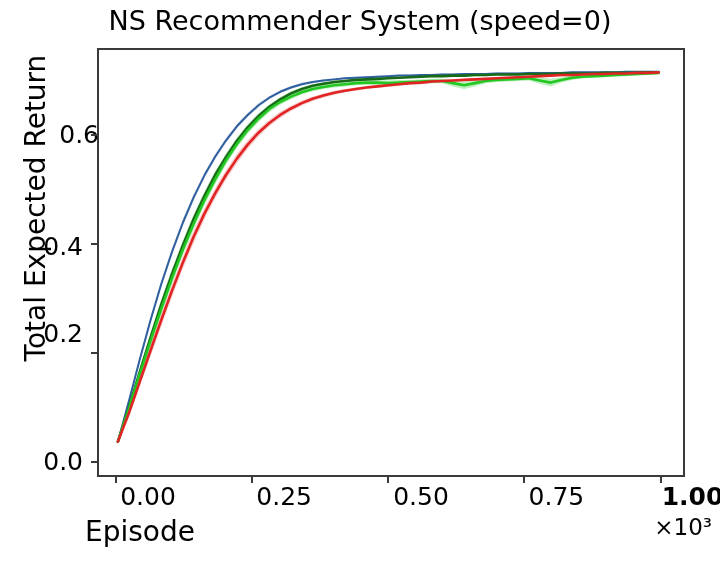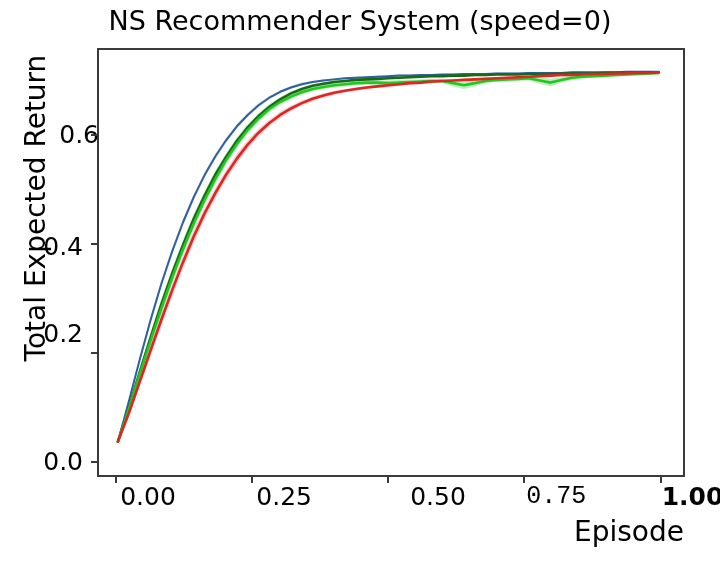--- a/index.html
+++ b/index.html
@@ -26,21 +26,21 @@
     white-space:nowrap;
   }
   .ytick-mark{position:absolute;width:6px;height:2px;background:#3a3a3a;}
   
   .xtick-label{
     position:absolute;top:484px;text-align:center;font-size:25px;line-height:25px;
     white-space:nowrap;transform:translateX(-50%);margin-left:32px;
   }
   .xtick-mark{position:absolute;width:2px;height:6px;background:#3a3a3a;}
   #x-axis-label{
-    position:absolute;left:96px;top:516px;width:588px;text-align:right;
+    position:absolute;left:85px;top:516px;width:588px;text-align:left;
     font-size:28px;line-height:32px;white-space:nowrap;
   }
   #x-offset-text{
     position:absolute;left:0;top:514px;width:712px;text-align:right;
     font-size:23px;line-height:26px;white-space:nowrap;
   }
 </style>
 </head>
 <body>
 
@@ -73,24 +73,25 @@
       <div class="ytick-label" style="top: 234px; right: 637px;">0.4</div>
       <div class="ytick-mark" style="left: 91px; top: 243.138px;"></div>
       <div class="ytick-label" style="top: 122.323px; right: 621px;">0.6</div>
       <div class="ytick-mark" style="left: 91px; top: 134.323px;"></div>
     </div>
   <div id="x-axis-ticks">
       <div class="xtick-label" style="left: 116.056px;">0.00</div>
       <div class="xtick-mark" style="left: 115.056px; top: 477px;"></div>
       <div class="xtick-label" style="left: 252.167px;">0.25</div>
       <div class="xtick-mark" style="left: 251.167px; top: 477px;"></div>
-      <div class="xtick-label" style="left: 406px;">0.50</div>
+      <div class="xtick-label" style="left: 389px;">0.50</div>
       <div class="xtick-mark" style="left: 387.278px; top: 477px;"></div>
-      <div class="xtick-label" style="left: 524.389px; font-family: Liberation Mono, monospace;">0.75</div>
+      <div class="xtick-label" style="left: 524.389px;">0.75</div>
       <div class="xtick-mark" style="left: 523.389px; top: 477px;"></div>
       <div class="xtick-label" style="left: 660.5px; font-weight: bold;">1.00</div>
       <div class="xtick-mark" style="left: 659.5px; top: 477px;"></div>
     </div>
 
   <div id="y-axis-label">Total Expected Return</div>
   <div id="x-axis-label">Episode</div>
+  <div id="x-offset-text">×10³</div>
 
 </div>
 
 </body></html>

